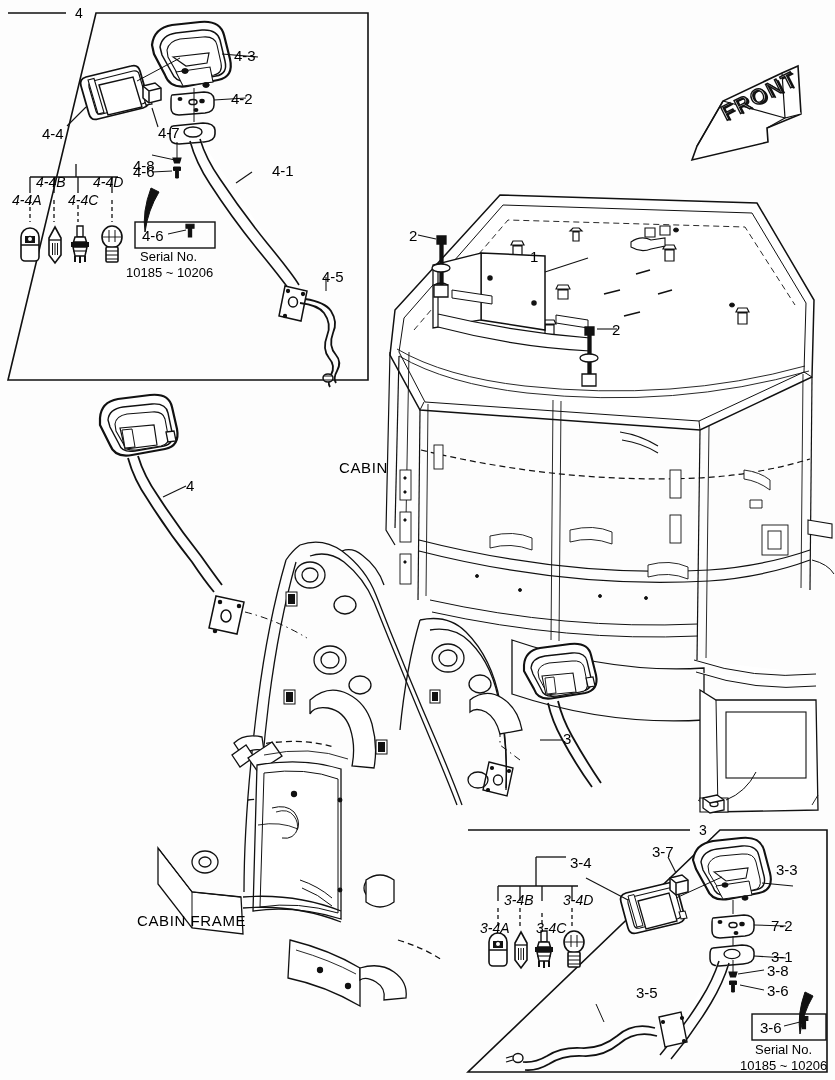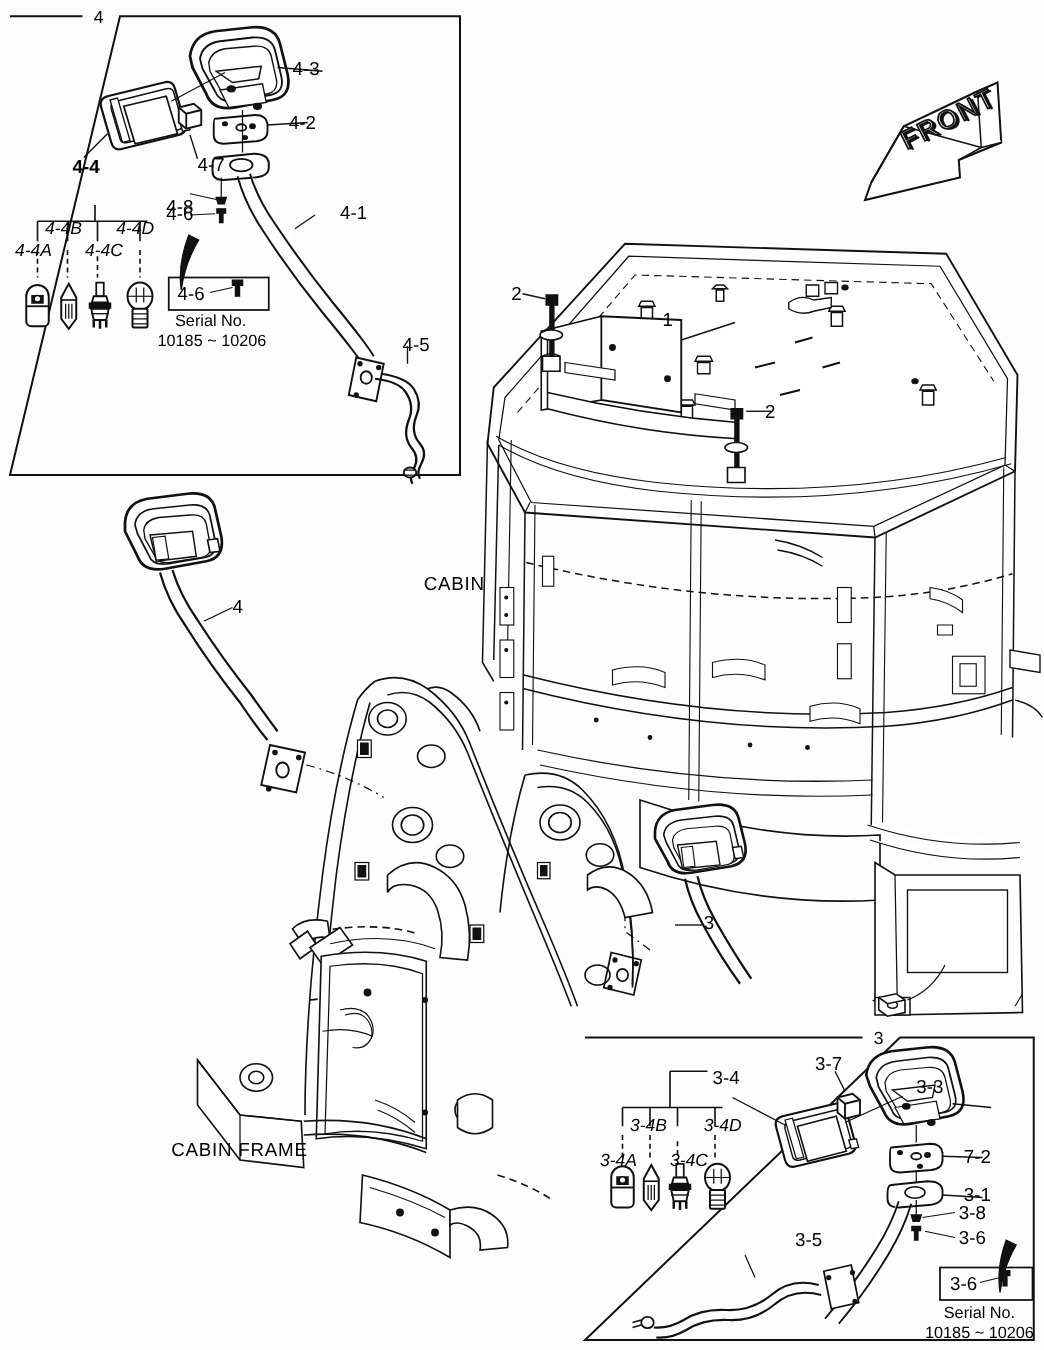--- a/index.html
+++ b/index.html
@@ -514,21 +514,21 @@
         <use href="#bulb-bayonet"></use>
       </g>
 </svg>
 
 <div class="lbl panelnum" style="left:70px;top:6px;">4</div>
 
 <div class="lbl lbl-num" style="left:234px;top:48px;">4-3</div>
 <div class="lbl lbl-num" style="left:231px;top:91px;">4-2</div>
 <div class="lbl lbl-num" style="left:158px;top:125px;">4-7</div>
 <div class="lbl lbl-num" style="left:240px;top:163px;margin-left:32px;">4-1</div>
-<div class="lbl lbl-num" style="left:58px;top:126px;font-weight:bold;">4-4</div>
+<div class="lbl lbl-num" style="left:42px;top:126px;">4-4</div>
 <div class="lbl lbl-num" style="left:133px;top:158px;">4-8</div>
 <div class="lbl lbl-num" style="left:133px;top:164px;">4-6</div>
 <div class="lbl lbl-num" style="left:322px;top:269px;">4-5</div>
 
 <div class="lbl lbl-sub" style="left:36px;top:175px;">4-4B</div>
 <div class="lbl lbl-sub" style="left:93px;top:175px;">4-4D</div>
 <div class="lbl lbl-sub" style="left:12px;top:193px;">4-4A</div>
 <div class="lbl lbl-sub" style="left:68px;top:193px;">4-4C</div>
 
 <div class="lbl lbl-num" style="left:142px;top:228px;">4-6</div>
@@ -538,21 +538,21 @@
 <div class="lbl lbl-num" style="left:186px;top:478px;">4</div>
 <div class="lbl lbl-word" style="left:339px;top:460px;">CABIN</div>
 <div class="lbl lbl-word" style="left:137px;top:913px;">CABIN FRAME</div>
 <div class="lbl lbl-num" style="left:409px;top:228px;">2</div>
 <div class="lbl lbl-num" style="left:612px;top:322px;">2</div>
 <div class="lbl lbl-num" style="left:530px;top:249px;">1</div>
 <div class="lbl lbl-num" style="left:563px;top:731px;">3</div>
 
 <div class="lbl panelnum" style="left:694px;top:823px;">3</div>
 
-<div class="lbl lbl-num" style="left:733px;top:862px;">3-3</div>
+<div class="lbl lbl-num" style="left:776px;top:862px;">3-3</div>
 <div class="lbl lbl-num" style="left:771px;top:918px;">7-2</div>
 <div class="lbl lbl-num" style="left:771px;top:949px;">3-1</div>
 <div class="lbl lbl-num" style="left:652px;top:844px;">3-7</div>
 <div class="lbl lbl-num" style="left:570px;top:855px;">3-4</div>
 <div class="lbl lbl-num" style="left:767px;top:963px;">3-8</div>
 <div class="lbl lbl-num" style="left:767px;top:983px;">3-6</div>
 <div class="lbl lbl-num" style="left:636px;top:985px;">3-5</div>
 
 <div class="lbl lbl-sub" style="left:504px;top:893px;">3-4B</div>
 <div class="lbl lbl-sub" style="left:563px;top:893px;">3-4D</div>

